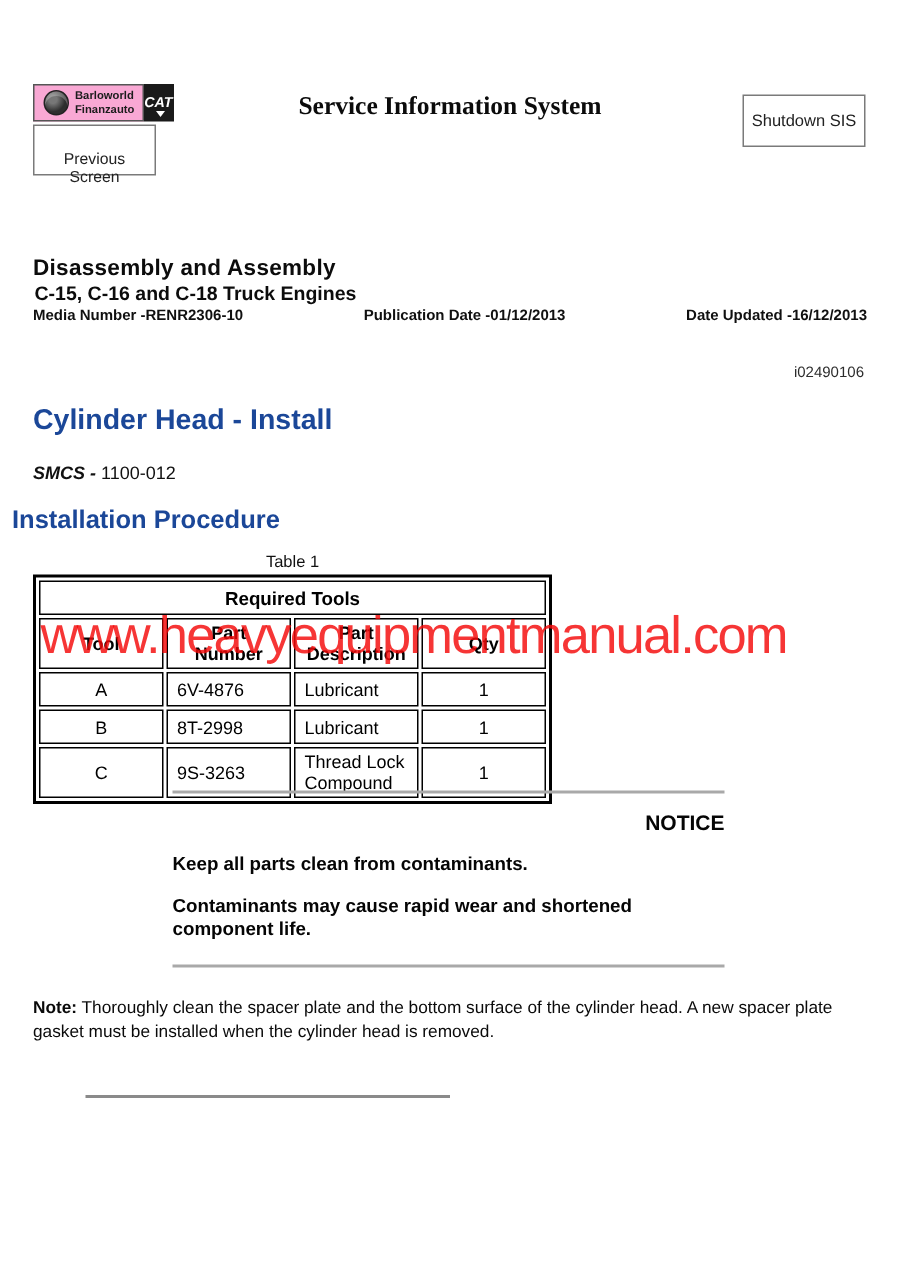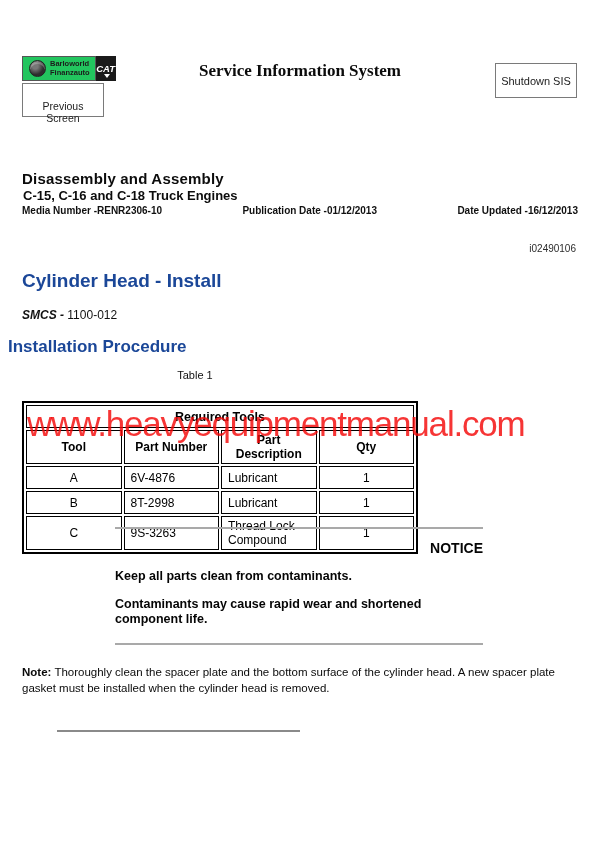--- a/index.html
+++ b/index.html
@@ -1,21 +1,21 @@
 <!DOCTYPE html>
 <html><head>
 <meta charset="utf-8">
 <style>
   html,body{margin:0;padding:0;background:#ffffff;}
   .page{position:relative;width:600px;height:849px;background:#fff;overflow:hidden;
         font-family:"Liberation Sans",sans-serif;color:#000;}
 
   
   .logo-group{position:absolute;top:56px;left:22px;display:flex;align-items:stretch;height:25px;}
-  .logo-white{display:flex;align-items:center;gap:4px;border:1px solid #555;background:#22c55e;
+  .logo-white{display:flex;align-items:center;gap:4px;border:1px solid #555;background:#f9a8d4;
               padding:2px 5px 2px 6px;justify-content:flex-end;}
   .globe{width:15px;height:15px;border-radius:50%;background:
          radial-gradient(circle at 35% 35%, #777 0 20%, #2e2e2e 60%);
          border:1px solid #222;box-shadow:inset 0 3px 0 rgba(255,255,255,.25);}
   .logo-text{font-size:7.5px;font-weight:bold;line-height:8.5px;color:#1c1c1c;letter-spacing:0;}
   .cat-box{position:relative;width:20px;background:#1a1a1a;display:flex;align-items:center;justify-content:center;}
   .cat-text{color:#fff;font-size:9.5px;font-weight:bold;font-style:italic;letter-spacing:0;}
   .cat-tri{position:absolute;bottom:3px;left:8px;width:0;height:0;
            border-left:3px solid transparent;border-right:3px solid transparent;border-top:4px solid #fff;}
   .sis-title{position:absolute;top:61px;left:0;right:0;text-align:center;
@@ -41,22 +41,22 @@
   .doc-id{position:absolute;top:243px;right:24px;font-size:10px;color:#2c2c2c;}
 
   
   .h1-blue{position:absolute;top:270px;left:22px;font-size:19px;font-weight:bold;color:#1b4798;}
   .smcs{position:absolute;top:308px;left:22px;font-size:12px;color:#111;}
   .smcs .lbl{font-weight:bold;font-style:italic;}
   .h2-blue{position:absolute;top:337px;left:8px;font-size:17px;font-weight:bold;color:#1b4798;}
 
   
   .table-area{position:absolute;top:369px;left:22px;width:346px;}
-  .tbl-caption{text-align:center;font-size:11px;color:#111;margin-bottom:20px;}
-  table.req{border-collapse:separate;border-spacing:2px;border:2px solid #000;width:396px;
+  .tbl-caption{text-align:center;font-size:11px;color:#111;margin-bottom:2px;}
+  table.req{border-collapse:separate;border-spacing:2px;border:2px solid #000;width:346px;
             font-size:12px;color:#000;table-layout:fixed;}
   table.req td,table.req th{border:1px solid #000;padding:2px 6px;height:17px;background:#fff;}
   .t-title{text-align:center;font-weight:bold;font-size:12.5px;}
   table.req th{font-weight:bold;text-align:center;font-size:12px;}
   .c{text-align:center;}
   .col-tool{width:42px;}.col-pn{width:96px;}.col-pd{width:146px;}.col-qty{width:32px;}
 
   
   .watermark{position:absolute;top:404px;left:27px;font-size:35px;letter-spacing:-1.2px;
              color:rgba(244,8,8,.82);white-space:nowrap;z-index:5;pointer-events:none;

